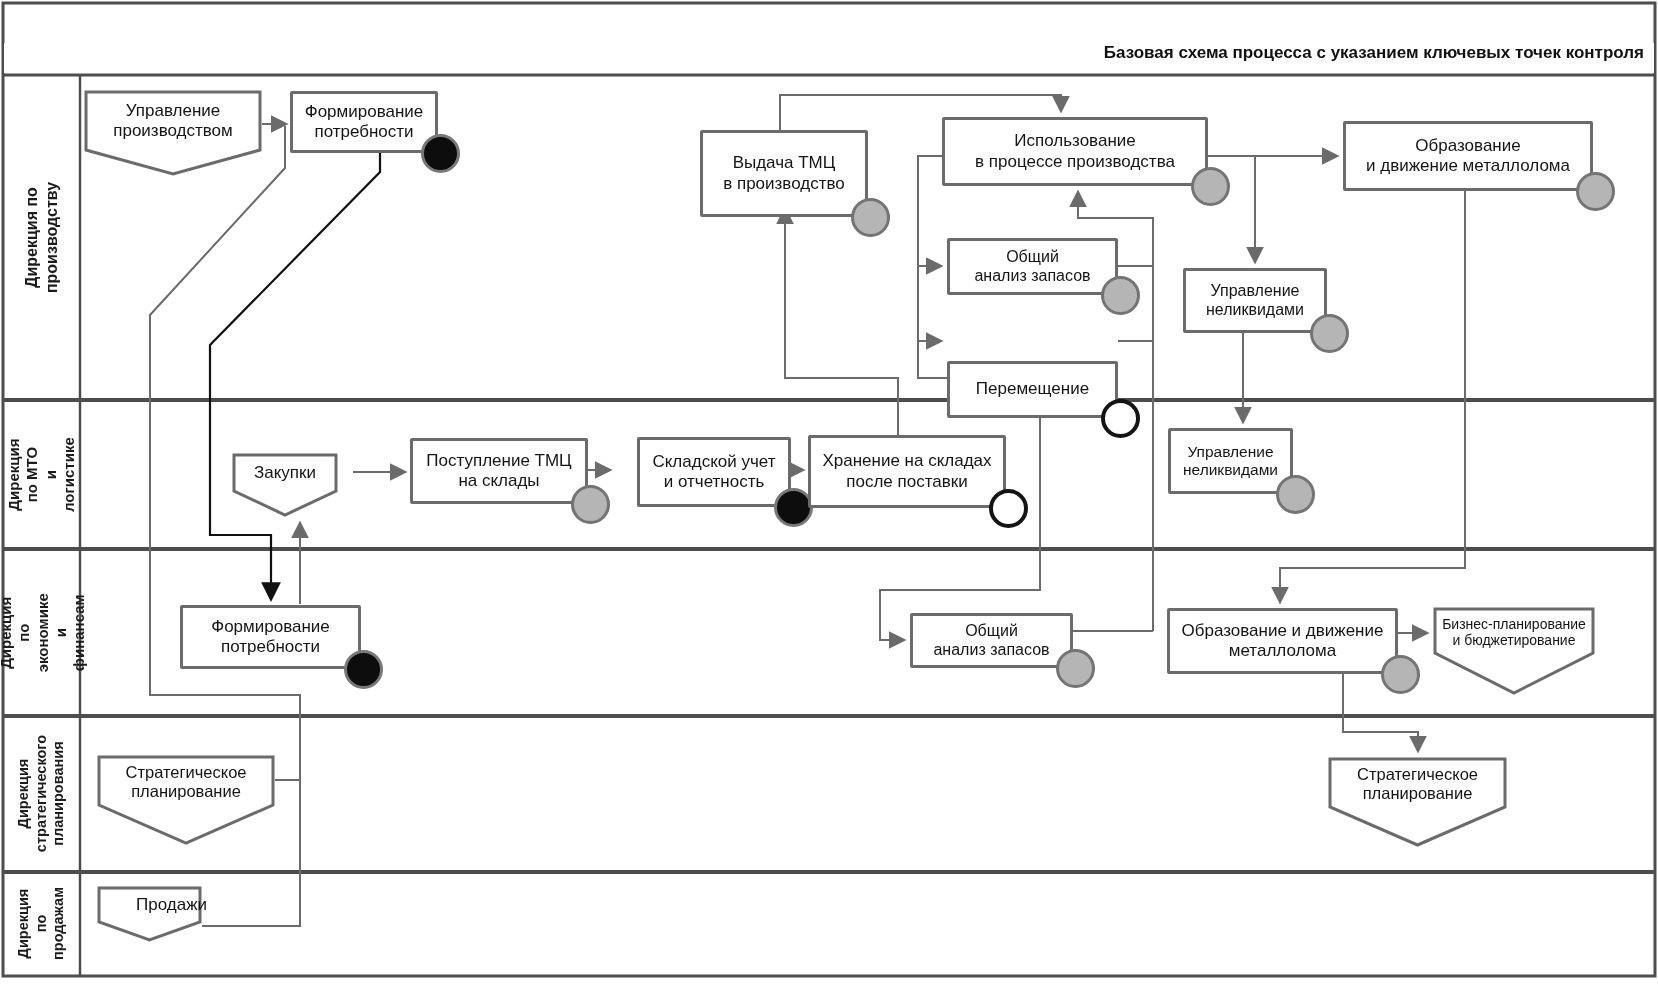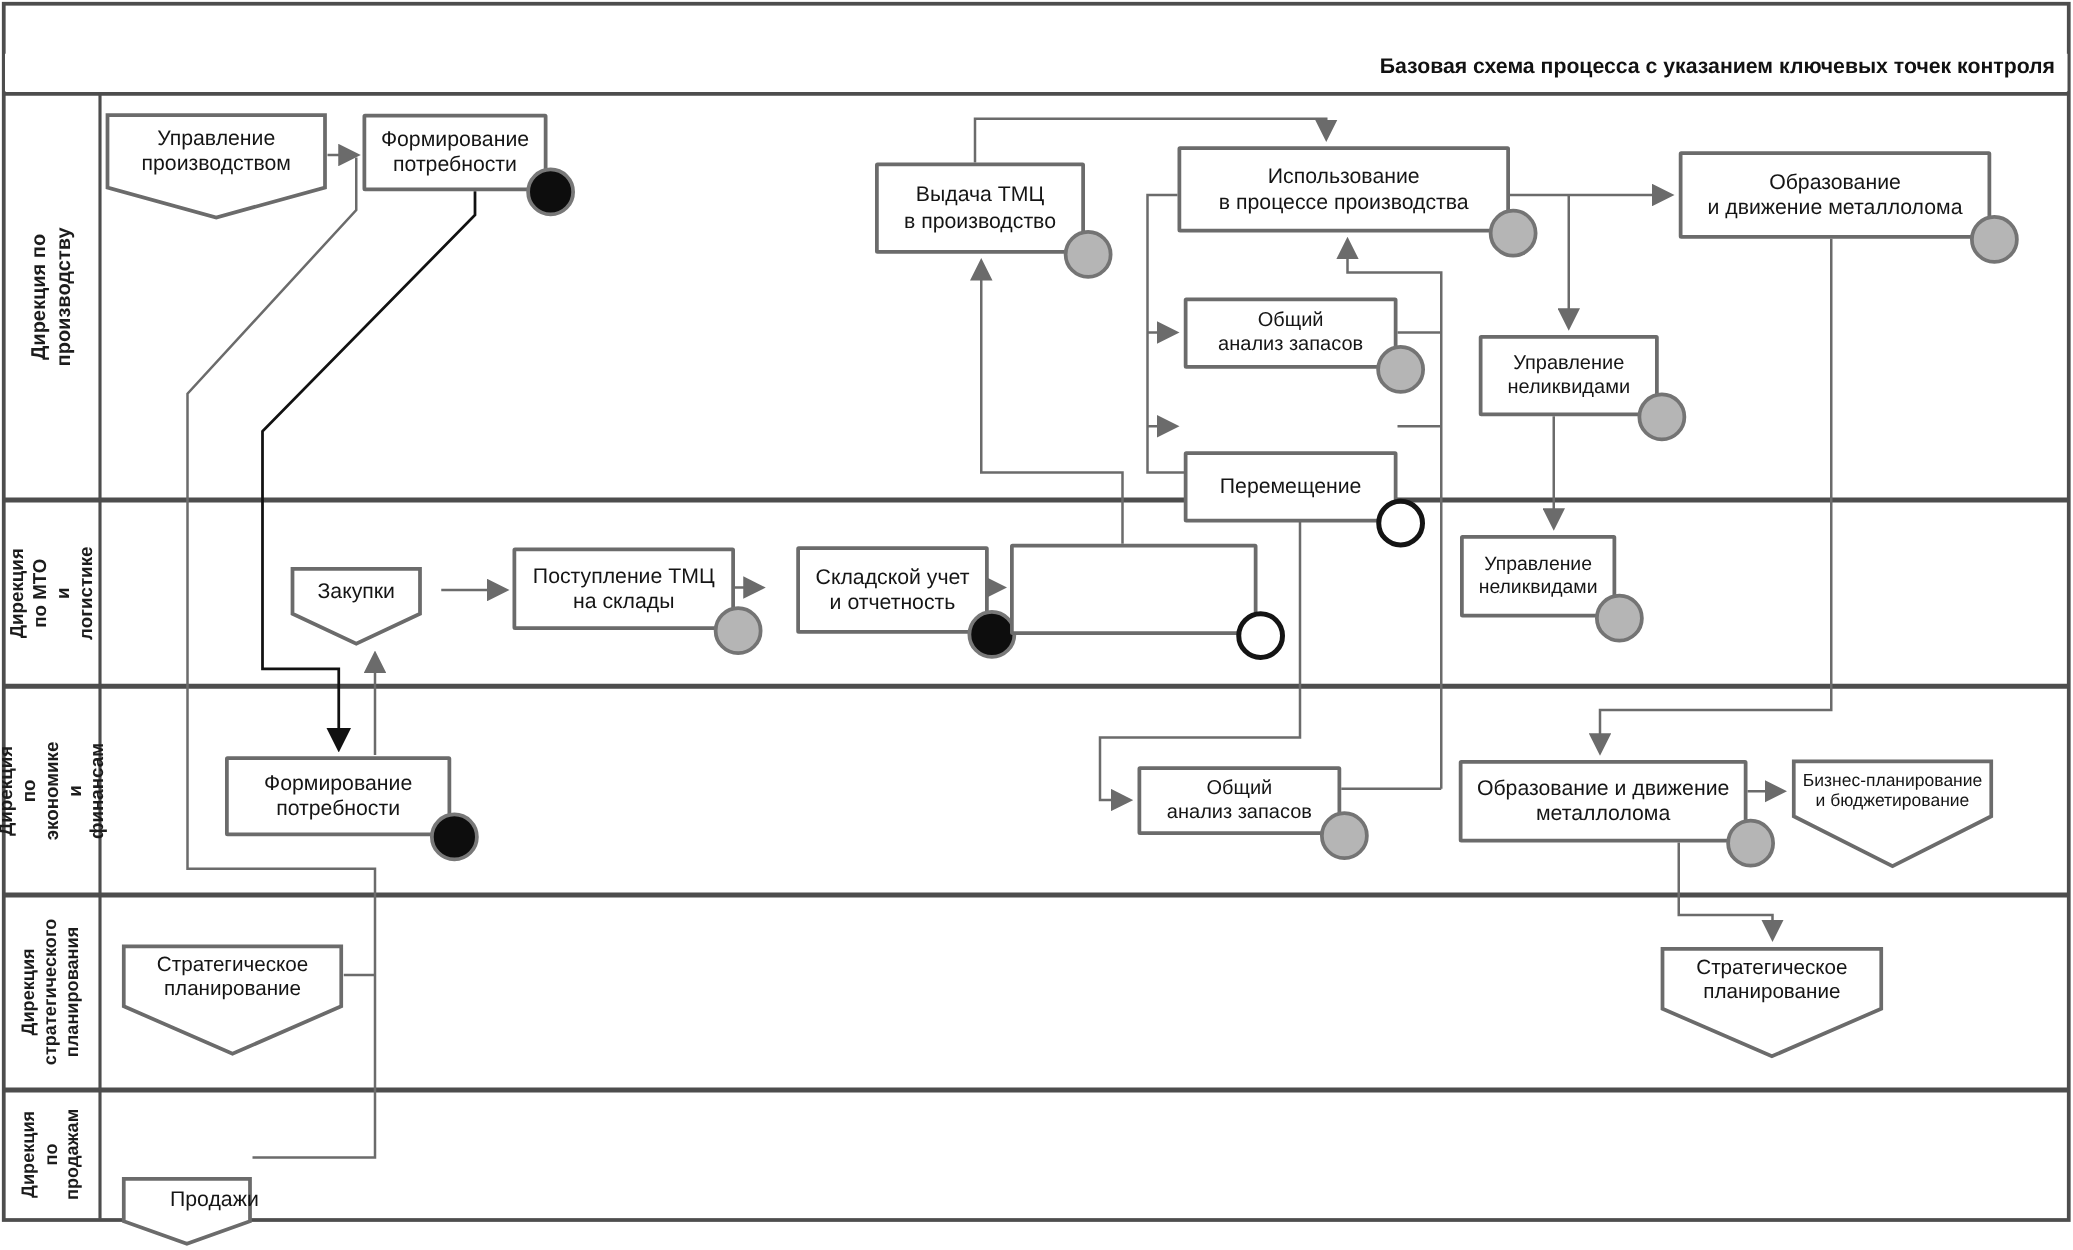--- a/index.html
+++ b/index.html
@@ -127,21 +127,21 @@
     <div class="plabel" style="height:62px;font-size:17px;">Управление
 производством</div>
   </div>
 
   <div class="node" style="left:290px;top:91px;width:148px;height:62px;">
     <span>Формирование
 потребности</span>
     <div class="mk black"></div>
   </div>
 
-  <div class="node" style="left:700px;top:130px;width:168px;height:73px;">
+  <div class="node" style="left:700px;top:130px;width:168px;height:87px;">
     <span>Выдача ТМЦ
 в производство</span>
     <div class="mk gray"></div>
   </div>
 
   <div class="node" style="left:1343px;top:121px;width:250px;height:70px;">
     <span>Образование
 и движение металлолома</span>
     <div class="mk gray"></div>
   </div>
@@ -182,20 +182,22 @@
     <div class="mk gray"></div>
   </div>
 
   <div class="node" style="left:615px;top:437px;width:154px;height:70px;margin-left:22px;">
     <span>Складской учет
 и отчетность</span>
     <div class="mk black"></div>
   </div>
 
   <div class="node" style="left:808px;top:435px;width:198px;height:73px;">
+    <span>Хранение на складах
+после поставки</span>
     <div class="mk white"></div>
   </div>
 
   <div class="node" style="left:1168px;top:428px;width:125px;height:66px;font-size:15.5px;">
     <span>Управление
 неликвидами</span>
     <div class="mk gray"></div>
   </div>
 
   <div class="node" style="left:180px;top:605px;width:181px;height:64px;">
@@ -233,20 +235,20 @@
   </div>
 
   <div class="pent" style="left:1328px;top:757px;width:179px;height:90px;">
     <svg width="179" height="90" viewBox="0 0 179 90">
       <polygon points="2,2 177,2 177,50 89.5,88 2,50" fill="#fff" stroke="#6b6b6b" stroke-width="3"></polygon>
       </svg>
     <div class="plabel" style="height:54px;font-size:16.5px;">Стратегическое
 планирование</div>
   </div>
 
-  <div class="pent" style="left:97px;top:941px;width:105px;height:44px;padding-left:44px;">
+  <div class="pent" style="left:97px;top:886px;width:105px;height:44px;padding-left:44px;">
     <svg width="105" height="56" viewBox="0 0 105 56">
       <polygon points="2,2 103,2 103,36 52.5,54 2,36" fill="#fff" stroke="#6b6b6b" stroke-width="3"></polygon>
       </svg>
     <div class="plabel" style="height:38px;font-size:17px;">Продажи</div>
   </div>
 
 </div>
 
 </body></html>

